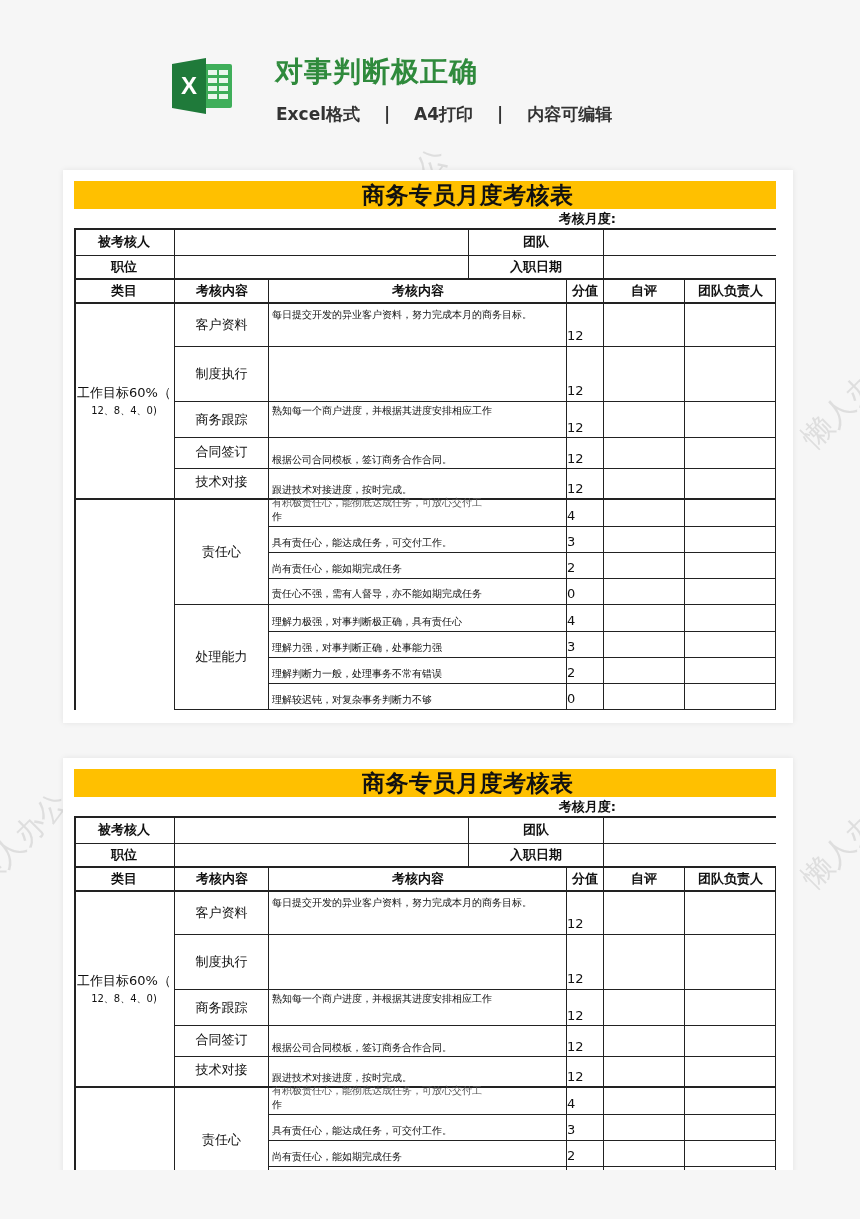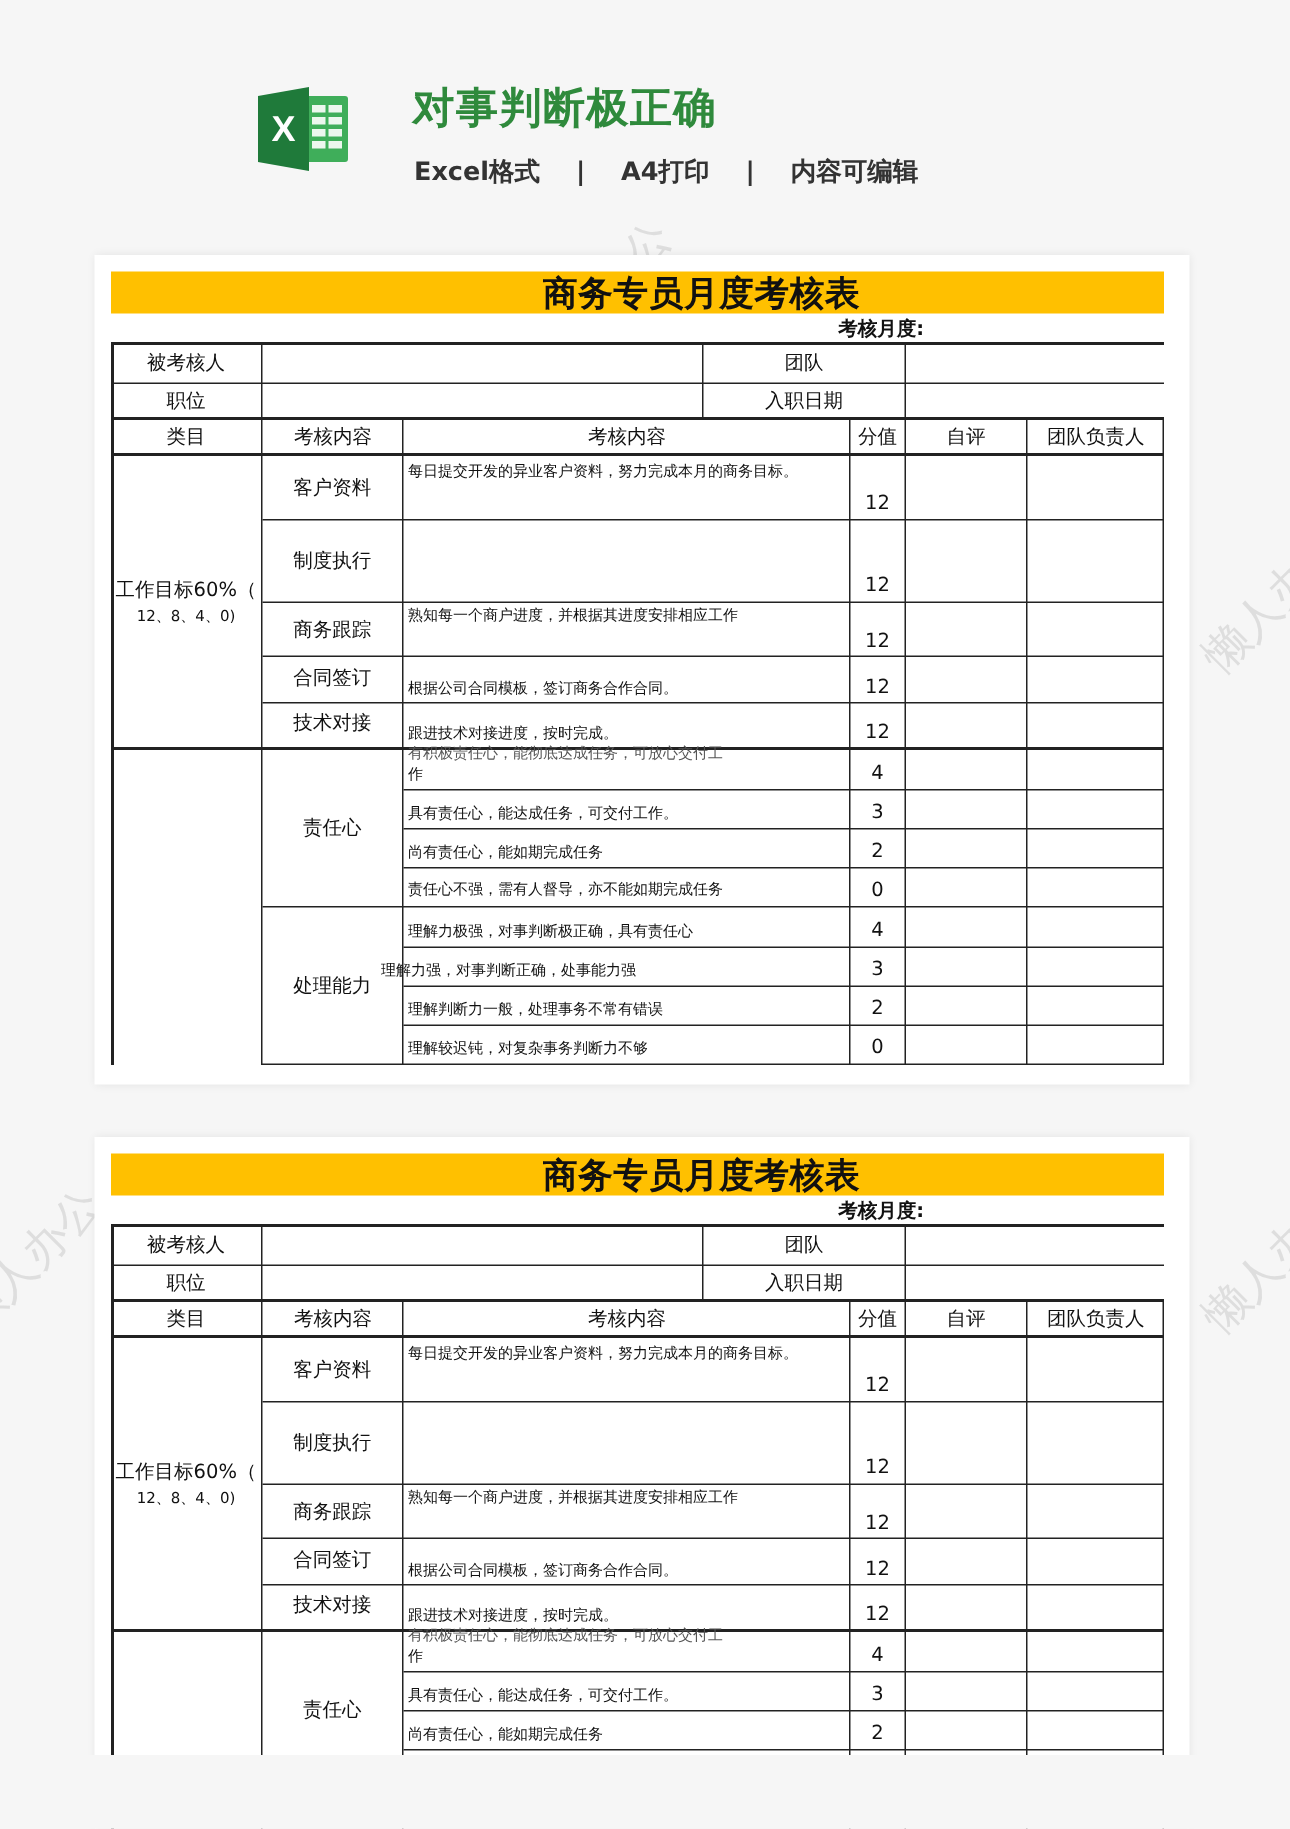--- a/index.html
+++ b/index.html
@@ -38,25 +38,25 @@
   .banner span {
     position:absolute; left:288px; top:-1px;
     font-size:23px; font-weight:bold; color:#111; letter-spacing:0.5px; white-space:nowrap;
   }
   .month {
     position:absolute; left:480px; top:29px; width:62px; text-align:right;
     font-size:13px; font-weight:bold; white-space:nowrap;
   }
 
   .c { position:absolute; box-sizing:border-box; font-size:13px; display:flex; align-items:center; justify-content:center; }
-  .b { font-weight:normal; }
+  .b { font-weight:bold; }
   .line { position:absolute; background:#222; }
 
   .desc { position:absolute; box-sizing:border-box; font-size:10px; line-height:17px; padding-left:3px; }
-  .score { position:absolute; font-size:13px; text-align:center; width:36px; }
+  .score { position:absolute; font-size:13px; text-align:left; width:36px; }
 
   .wm {
     position:absolute; color:rgba(160,160,160,0.28); font-size:30px;
     transform:rotate(-45deg); white-space:nowrap; pointer-events:none;
     font-family:"DejaVu Serif","Liberation Serif",serif;
   }
 </style>
 </head>
 <body>
 
@@ -182,21 +182,21 @@
     <div class="score" style="left:493px;top:405px;">0</div>
 
     <div class="line" style="left:195px;top:450px;width:507px;height:1px;"></div>
     <div class="line" style="left:195px;top:476px;width:507px;height:1px;"></div>
     <div class="line" style="left:195px;top:502px;width:507px;height:1px;"></div>
     <div class="line" style="left:100px;top:528px;width:602px;height:1px;"></div>
 
     <div class="c" style="left:101px;top:424px;width:93px;height:104px;">处理能力</div>
     <div class="desc" style="left:195px;top:432px;width:297px;">理解力极强，对事判断极正确，具有责任心</div>
     <div class="score" style="left:493px;top:432px;">4</div>
-    <div class="desc" style="left:177px;top:458px;width:297px;">理解力强，对事判断正确，处事能力强</div>
+    <div class="desc" style="left:195px;top:458px;width:297px;">理解力强，对事判断正确，处事能力强</div>
     <div class="score" style="left:493px;top:458px;">3</div>
     <div class="desc" style="left:195px;top:484px;width:297px;">理解判断力一般，处理事务不常有错误</div>
     <div class="score" style="left:493px;top:484px;">2</div>
     <div class="desc" style="left:195px;top:510px;width:297px;">理解较迟钝，对复杂事务判断力不够</div>
     <div class="score" style="left:493px;top:510px;">0</div>
   </div>
 </div>
 
 <div class="card card2">
   <div class="sheet">

